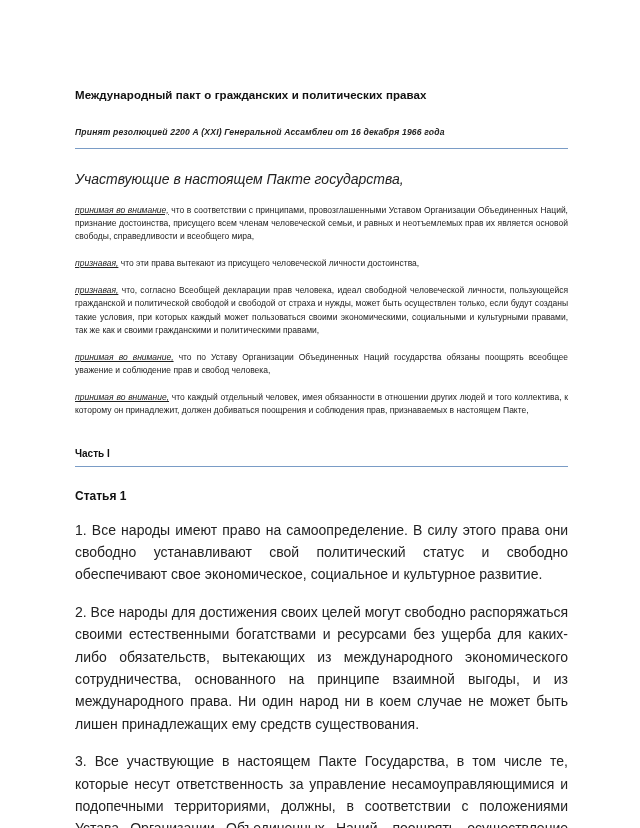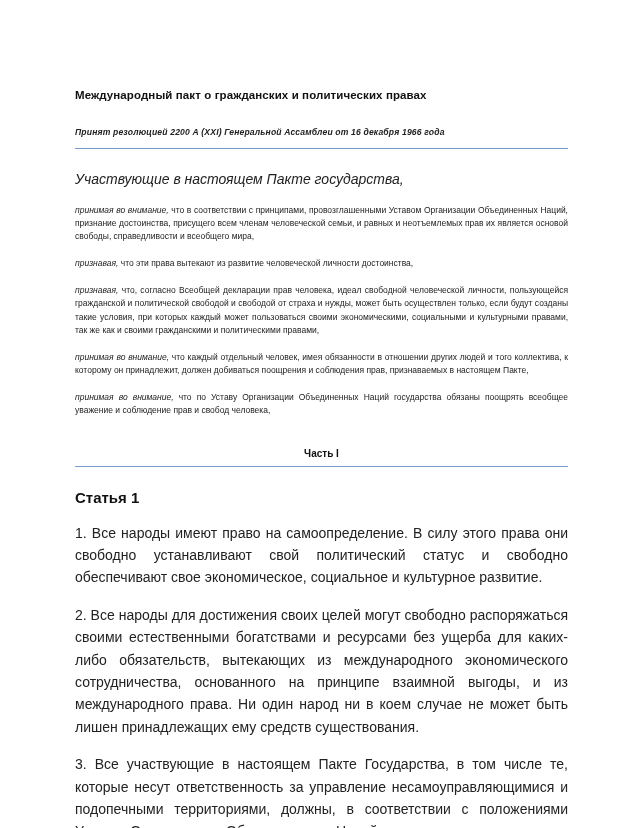--- a/index.html
+++ b/index.html
@@ -57,33 +57,33 @@
   }
   .para {
     font-size: 8.5px;
     color: #222222;
     margin: 0 0 14px 0;
     line-height: 1.55;
     text-align: justify;
   }
   .para .lead {
     font-style: italic;
+    text-decoration: underline;
   }
   .section-head {
     font-size: 10px;
     font-weight: bold;
     color: #111111;
     margin: 26px 0 7px 0;
-    text-align: center;
   }
   .section-head.first {
     margin-top: 30px;
   }
   .article-head {
-    font-size: 15px;
+    font-size: 12px;
     font-weight: bold;
     color: #111111;
     margin: 22px 0 16px 0;
   }
   .body-para {
     font-size: 14px;
     color: #222222;
     margin: 0 0 15px 0;
     line-height: 1.6;
     text-align: justify;
@@ -96,27 +96,27 @@
 
   <h1 class="doc-title">Международный пакт о гражданских и политических правах</h1>
 
   <div class="doc-subtitle">Принят резолюцией 2200 А (XXI) Генеральной Ассамблеи от 16 декабря 1966 года</div>
   <hr class="rule">
 
   <p class="preamble-line">Участвующие в настоящем Пакте государства,</p>
 
   <p class="para"><span class="lead">принимая во внимание,</span><span> что в соответствии с принципами, провозглашенными Уставом Организации Объединенных Наций, признание достоинства, присущего всем членам человеческой семьи, и равных и неотъемлемых прав их является основой свободы, справедливости и всеобщего мира,</span></p>
 
-  <p class="para"><span class="lead">признавая,</span><span> что эти права вытекают из развитие человеческой личности достоинства,</span></p>
+  <p class="para"><span class="lead">признавая,</span><span> что эти права вытекают из присущего человеческой личности достоинства,</span></p>
 
   <p class="para"><span class="lead">признавая,</span><span> что, согласно Всеобщей декларации прав человека, идеал свободной человеческой личности, пользующейся гражданской и политической свободой и свободой от страха и нужды, может быть осуществлен только, если будут созданы такие условия, при которых каждый может пользоваться своими экономическими, социальными и культурными правами, так же как и своими гражданскими и политическими правами,</span></p>
 
+  <p class="para"><span class="lead">принимая во внимание,</span><span> что по Уставу Организации Объединенных Наций государства обязаны поощрять всеобщее уважение и соблюдение прав и свобод человека,</span></p>
+
   <p class="para"><span class="lead">принимая во внимание,</span><span> что каждый отдельный человек, имея обязанности в отношении других людей и того коллектива, к которому он принадлежит, должен добиваться поощрения и соблюдения прав, признаваемых в настоящем Пакте,</span></p>
-
-  <p class="para"><span class="lead">принимая во внимание,</span><span> что по Уставу Организации Объединенных Наций государства обязаны поощрять всеобщее уважение и соблюдение прав и свобод человека,</span></p>
 
 
   <h2 class="section-head first">Часть I</h2>
   <hr class="rule tight">
 
   <h3 class="article-head">Статья 1</h3>
 
   <p class="body-para">1. Все народы имеют право на самоопределение. В силу этого права они свободно устанавливают свой политический статус и свободно обеспечивают свое экономическое, социальное и культурное развитие.</p>
   <p class="body-para">2. Все народы для достижения своих целей могут свободно распоряжаться своими естественными богатствами и ресурсами без ущерба для каких-либо обязательств, вытекающих из международного экономического сотрудничества, основанного на принципе взаимной выгоды, и из международного права. Ни один народ ни в коем случае не может быть лишен принадлежащих ему средств существования.</p>
   <p class="body-para">3. Все участвующие в настоящем Пакте Государства, в том числе те, которые несут ответственность за управление несамоуправляющимися и подопечными территориями, должны, в соответствии с положениями Устава Организации Объединенных Наций, поощрять осуществление права на самоопределение и уважать это право.</p>

